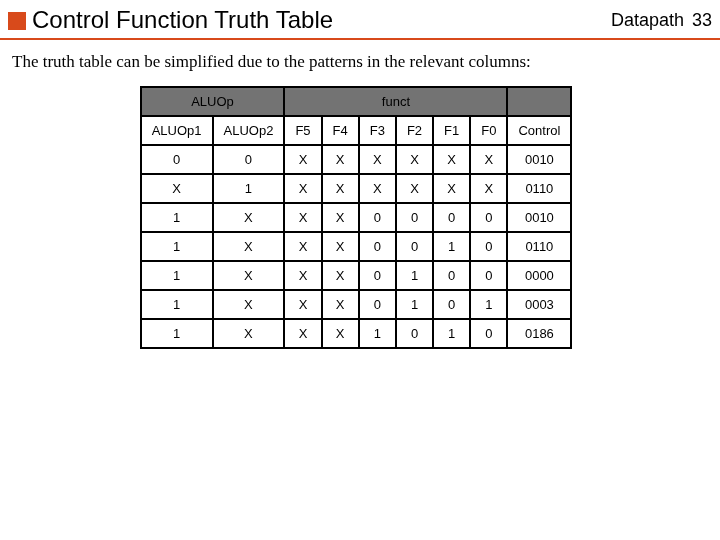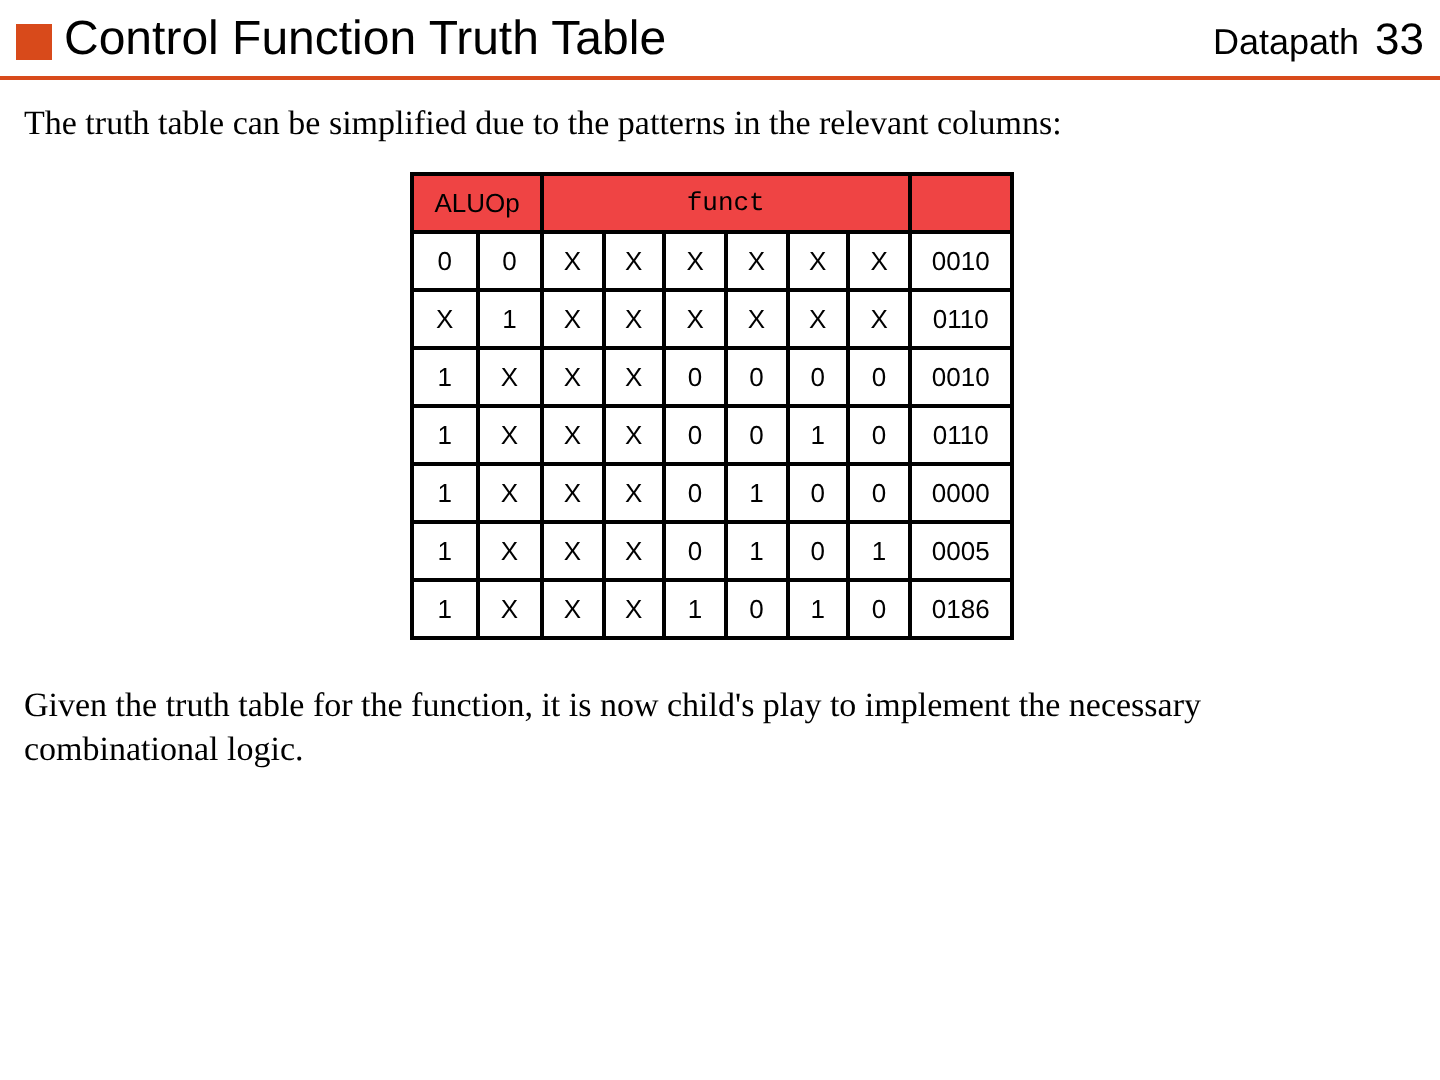--- a/index.html
+++ b/index.html
@@ -38,21 +38,21 @@
     font-size: 24px;
     font-weight: normal;
     flex: 1 1 auto;
   }
   .header-right {
     font-size: 18px;
     display: flex;
     align-items: baseline;
     gap: 8px;
   }
-  .header-right .num { font-size: 22px; }
+  .header-right .num { font-size: 18px; }
   .rule {
     position: absolute;
     top: 38px;
     left: 0;
     right: 0;
     height: 2px;
     background: #d84a1b;
   }
   .body {
     position: absolute;
@@ -72,25 +72,25 @@
     font-size: 13px;
   }
   .tt th, .tt td {
     border: 2px solid #000;
     text-align: center;
     padding: 6px 10px;
     background: #fff;
   }
   .tt th { font-weight: normal; }
   .tt .grp {
-    background: #ef4444;
+    background: #737373;
     font-weight: normal;
   }
   .tt .funct {
-    font-family: Liberation Mono, monospace;
+    font-family: Liberation Sans, sans-serif;
   }
   .after {
     font-family: "Times New Roman", Times, serif;
     font-size: 17px;
     margin-top: 22px;
     line-height: 1.3;
   }
   .footer {
     position: absolute;
     left: 0;
@@ -121,20 +121,31 @@
     <p class="lead">The truth table can be simplified due to the patterns in the relevant columns:</p>
 
     <table class="tt">
       <tbody>
           <tr>
         <th colspan="2" class="grp">ALUOp</th>
         <th colspan="6" class="grp funct">funct</th>
         <th class="grp"></th>
       </tr>
       <tr>
+        <th>ALUOp1</th>
+        <th>ALUOp2</th>
+        <th>F5</th>
+        <th>F4</th>
+        <th>F3</th>
+        <th>F2</th>
+        <th>F1</th>
+        <th>F0</th>
+        <th>Control</th>
+      </tr>
+      <tr>
         <td>0</td>
         <td>0</td>
         <td>X</td>
         <td>X</td>
         <td>X</td>
         <td>X</td>
         <td>X</td>
         <td>X</td>
         <td>0010</td>
       </tr>
@@ -184,32 +195,31 @@
       </tr>
       <tr>
         <td>1</td>
         <td>X</td>
         <td>X</td>
         <td>X</td>
         <td>0</td>
         <td>1</td>
         <td>0</td>
         <td>1</td>
-        <td>0005</td>
+        <td>0003</td>
       </tr>
       <tr>
         <td>1</td>
         <td>X</td>
         <td>X</td>
         <td>X</td>
         <td>1</td>
         <td>0</td>
         <td>1</td>
         <td>0</td>
         <td>0186</td>
       </tr>
     </tbody>
       </table>
 
-    <p class="after">Given the truth table for the function, it is now child's play to implement the necessary combinational logic.</p>
   </div>
 
 </div>
 
 </body></html>

